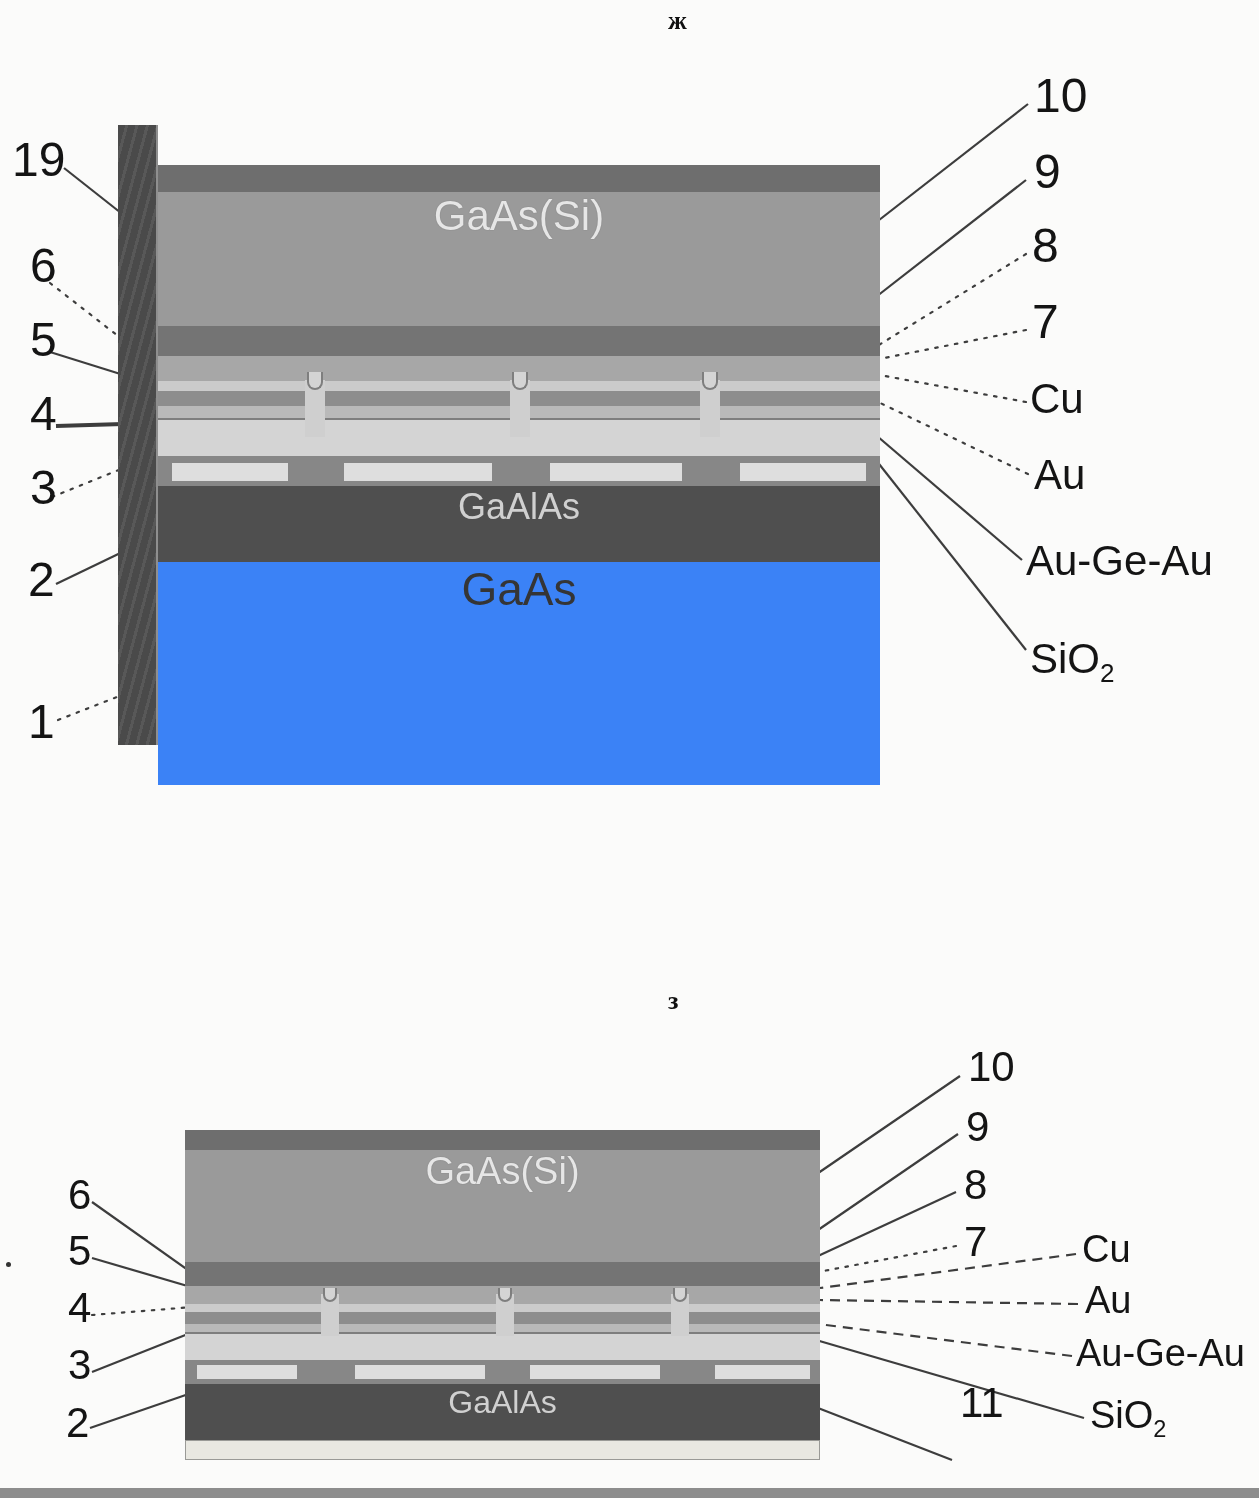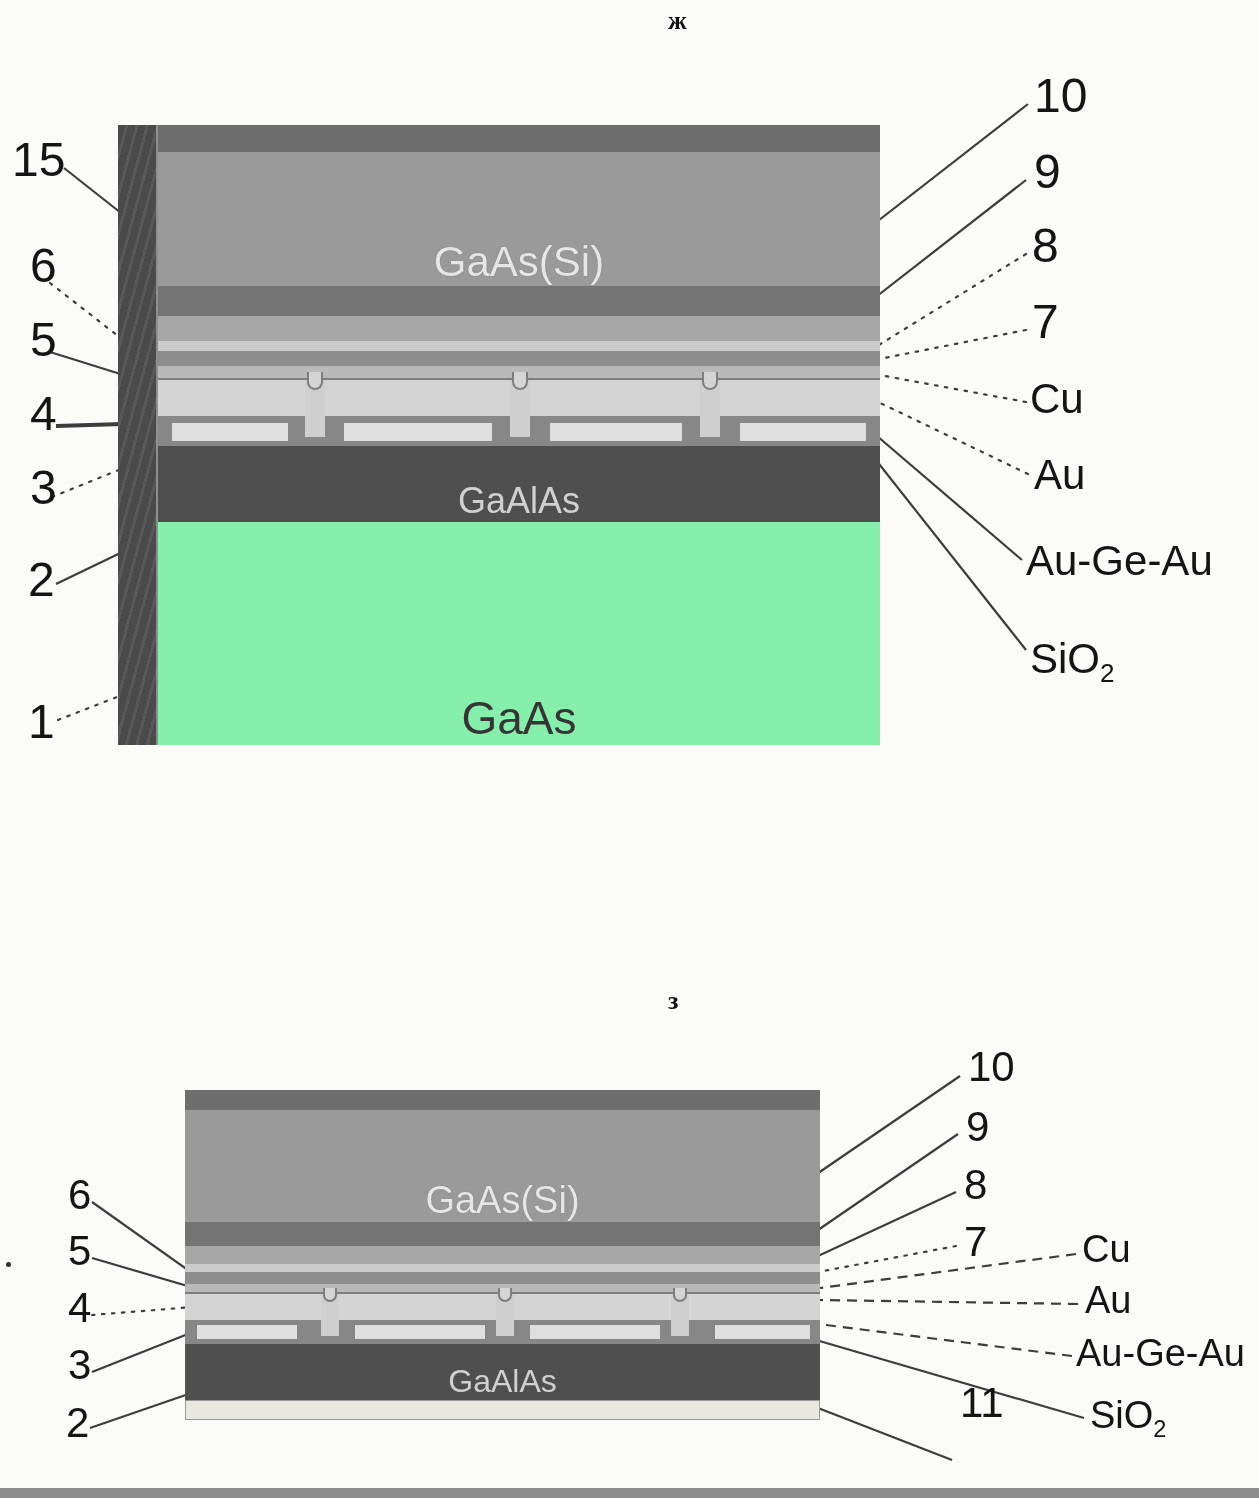--- a/index.html
+++ b/index.html
@@ -33,21 +33,21 @@
   .vbar {
     position: absolute; left: 118px; top: 125px; width: 40px; height: 620px;
     background: repeating-linear-gradient(105deg, #4a4a4a 0 7px, #585858 7px 10px);
     border-right: 2px solid #8f8f8f;
   }
 
   .stack { position: absolute; }
   .stack-top { left: 158px; top: 125px; width: 722px; height: 620px; }
   .stack-bottom { left: 185px; top: 1090px; width: 635px; height: 330px; }
 
-  .layer { position: absolute; left: 0; right: 0; display: flex; align-items: flex-end; justify-content: center; }
+  .layer { position: absolute; left: 0; right: 0; display: flex; align-items: flex-start; justify-content: center; margin-top: 40px; }
   .mt-wafer-top   { font-size: 42px; color: #e6e6e6; text-shadow: 0 0 1px #6a6a6a; }
   .mt-barrier-top { font-size: 36px; color: #d0d0d0; }
   .mt-sub-top     { font-size: 46px; color: #353535; }
   .mt-wafer-bot   { font-size: 38px; color: #e6e6e6; text-shadow: 0 0 1px #6a6a6a; }
   .mt-barrier-bot { font-size: 32px; color: #d0d0d0; }
 
   .cu-edge { border-bottom: 2px solid #7e7e7e; }
   .prect { position: absolute; background: #dedede; z-index: 1; }
   .via   { position: absolute; background: #cfcfcf; z-index: 2; }
   .notch {
@@ -115,33 +115,33 @@
     <div class="layer" style="top:255px;height:36px;background:#d4d4d4"></div>
     <div class="layer" style="top:291px;height:30px;background:#878787">
       <div class="prect" style="left:14px;top:7px;width:116px;height:18px"></div>
       <div class="prect" style="left:186px;top:7px;width:148px;height:18px"></div>
       <div class="prect" style="left:392px;top:7px;width:132px;height:18px"></div>
       <div class="prect" style="left:582px;top:7px;width:126px;height:18px"></div>
     </div>
     <div class="layer" style="top:321px;height:76px;background:#4f4f4f">
       <span class="mt-barrier-top">GaAlAs</span>
     </div>
-    <div class="layer" style="top:397px;height:223px;background:#86efac">
+    <div class="layer" style="top:397px;height:223px;background:#3b82f6">
       <span class="mt-sub-top">GaAs</span>
     </div>
 
     <div class="via" style="left:147px;top:255px;width:20px;height:57px"></div>
     <div class="via" style="left:352px;top:255px;width:20px;height:57px"></div>
     <div class="via" style="left:542px;top:255px;width:20px;height:57px"></div>
     <div class="notch" style="left:149px;top:247px;width:16px;height:18px"></div>
     <div class="notch" style="left:354px;top:247px;width:16px;height:18px"></div>
     <div class="notch" style="left:544px;top:247px;width:16px;height:18px"></div>
   </div>
 
-  <div class="lbl n48" style="left:12px;top:136px">15</div>
+  <div class="lbl n48" style="left:12px;top:136px">19</div>
   <div class="lbl n48" style="left:30px;top:242px">6</div>
   <div class="lbl n48" style="left:30px;top:316px">5</div>
   <div class="lbl n48" style="left:30px;top:390px">4</div>
   <div class="lbl n48" style="left:30px;top:464px">3</div>
   <div class="lbl n48" style="left:28px;top:556px">2</div>
   <div class="lbl n48" style="left:28px;top:698px">1</div>
 
   <div class="lbl n48" style="left:1034px;top:72px">10</div>
   <div class="lbl n48" style="left:1034px;top:148px">9</div>
   <div class="lbl n48" style="left:1032px;top:222px">8</div>

